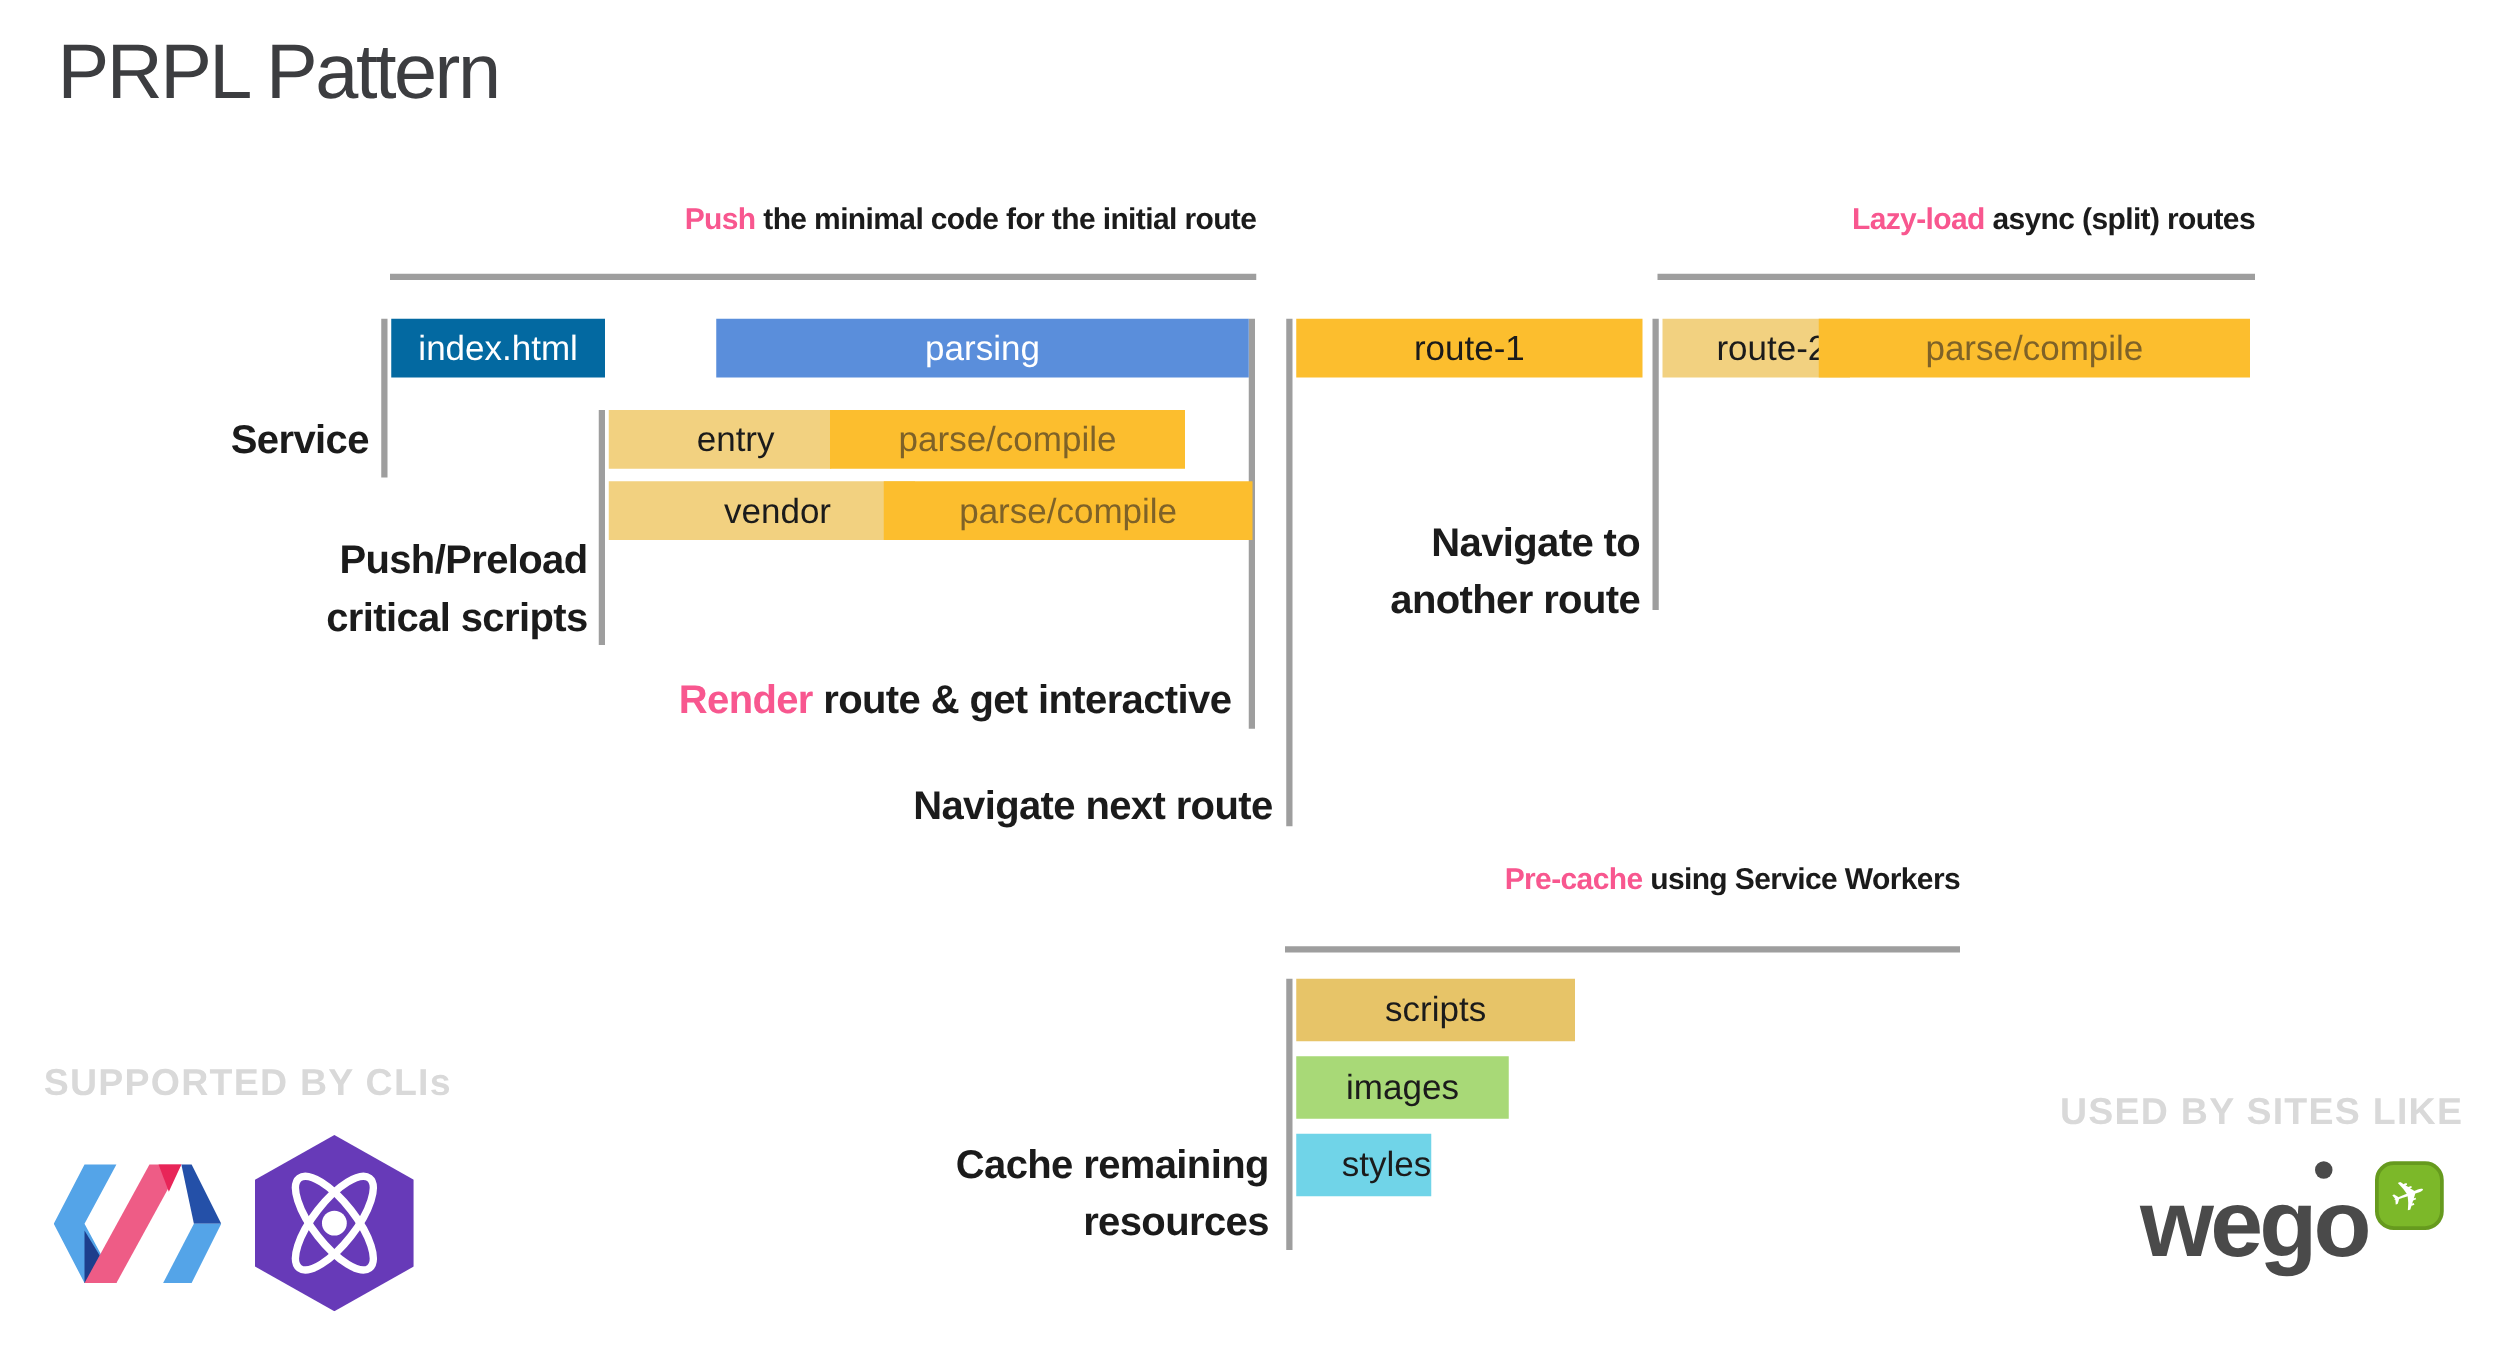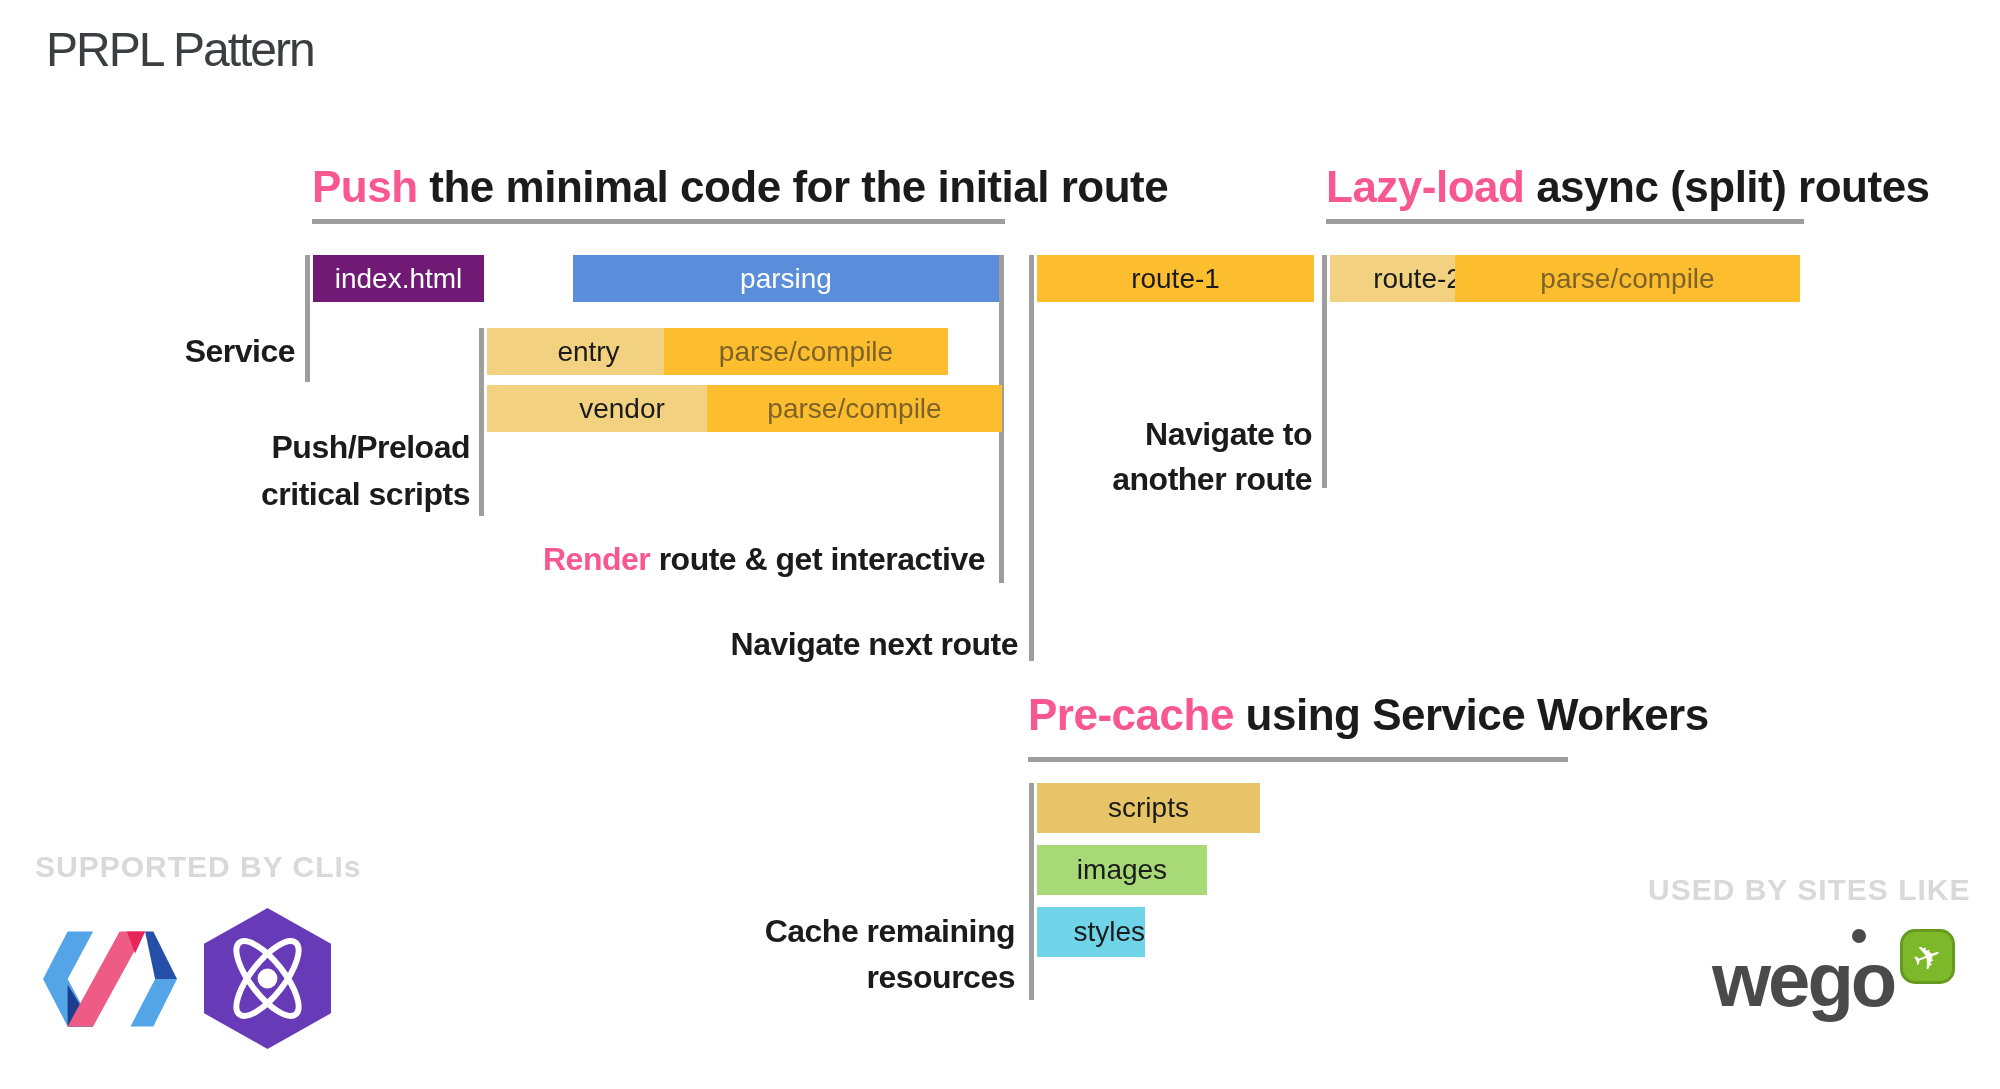--- a/index.html
+++ b/index.html
@@ -1,33 +1,33 @@
 <!DOCTYPE html>
 <html><head>
 <meta charset="utf-8">
 <style>
   html,body{margin:0;padding:0;background:#ffffff;}
   .stage{position:relative;width:2000px;height:1089px;background:#ffffff;overflow:hidden;
          font-family:"Liberation Sans", sans-serif;}
   .abs{position:absolute;}
 
-  .slide-title{position:absolute;left:46px;top:22px;font-size:48px;font-weight:300;
+  .slide-title{position:absolute;left:46px;top:22px;font-size:62px;font-weight:300;
                letter-spacing:-2px;color:#3c3d40;white-space:nowrap;}
 
-  .heading{position:absolute;font-size:44px;font-weight:700;letter-spacing:-0.5px;
+  .heading{position:absolute;font-size:24px;font-weight:700;letter-spacing:-0.5px;
            color:#1b1b1b;text-align:right;white-space:nowrap;}
   .heading .hl{color:#F8578F;}
   .underline{position:absolute;height:5px;background:#9E9E9E;}
 
   .vline{position:absolute;width:5px;background:#9E9E9E;}
 
   .bar{position:absolute;height:47px;display:flex;align-items:center;justify-content:center;
        font-size:28px;color:#1b1b1b;white-space:nowrap;}
   .bar.h50{height:50px;}
-  .blue-light{background:#701a75;color:#ffffff;}
+  .blue-light{background:#0369a1;color:#ffffff;}
   .blue{background:#5A8EDB;color:#ffffff;}
   .orange{background:#FCBE2E;}
   .tan{background:#F2D180;padding-left:25px;}
   .gold{background:#E7C468;}
   .green{background:#A8D977;}
   .cyan{background:#70D4E8;}
   .pc-text{color:#7E6228;}
 
   .lbl{position:absolute;font-size:32px;font-weight:700;letter-spacing:-0.5px;
        color:#1b1b1b;text-align:right;line-height:46px;}

